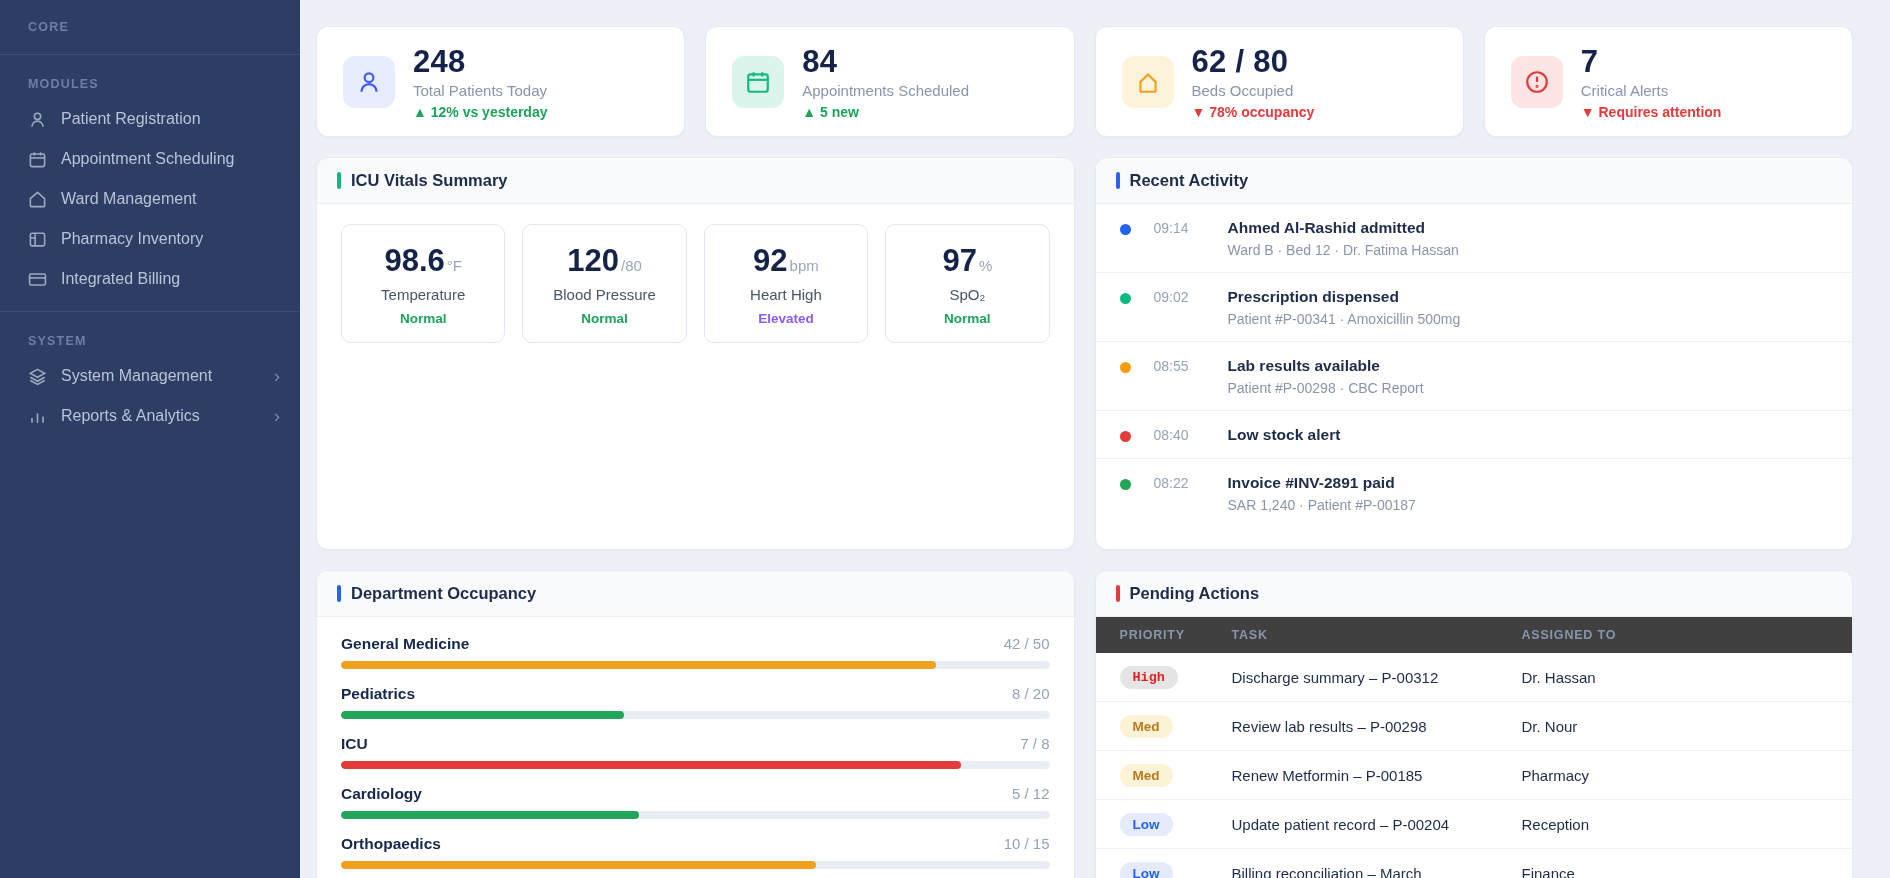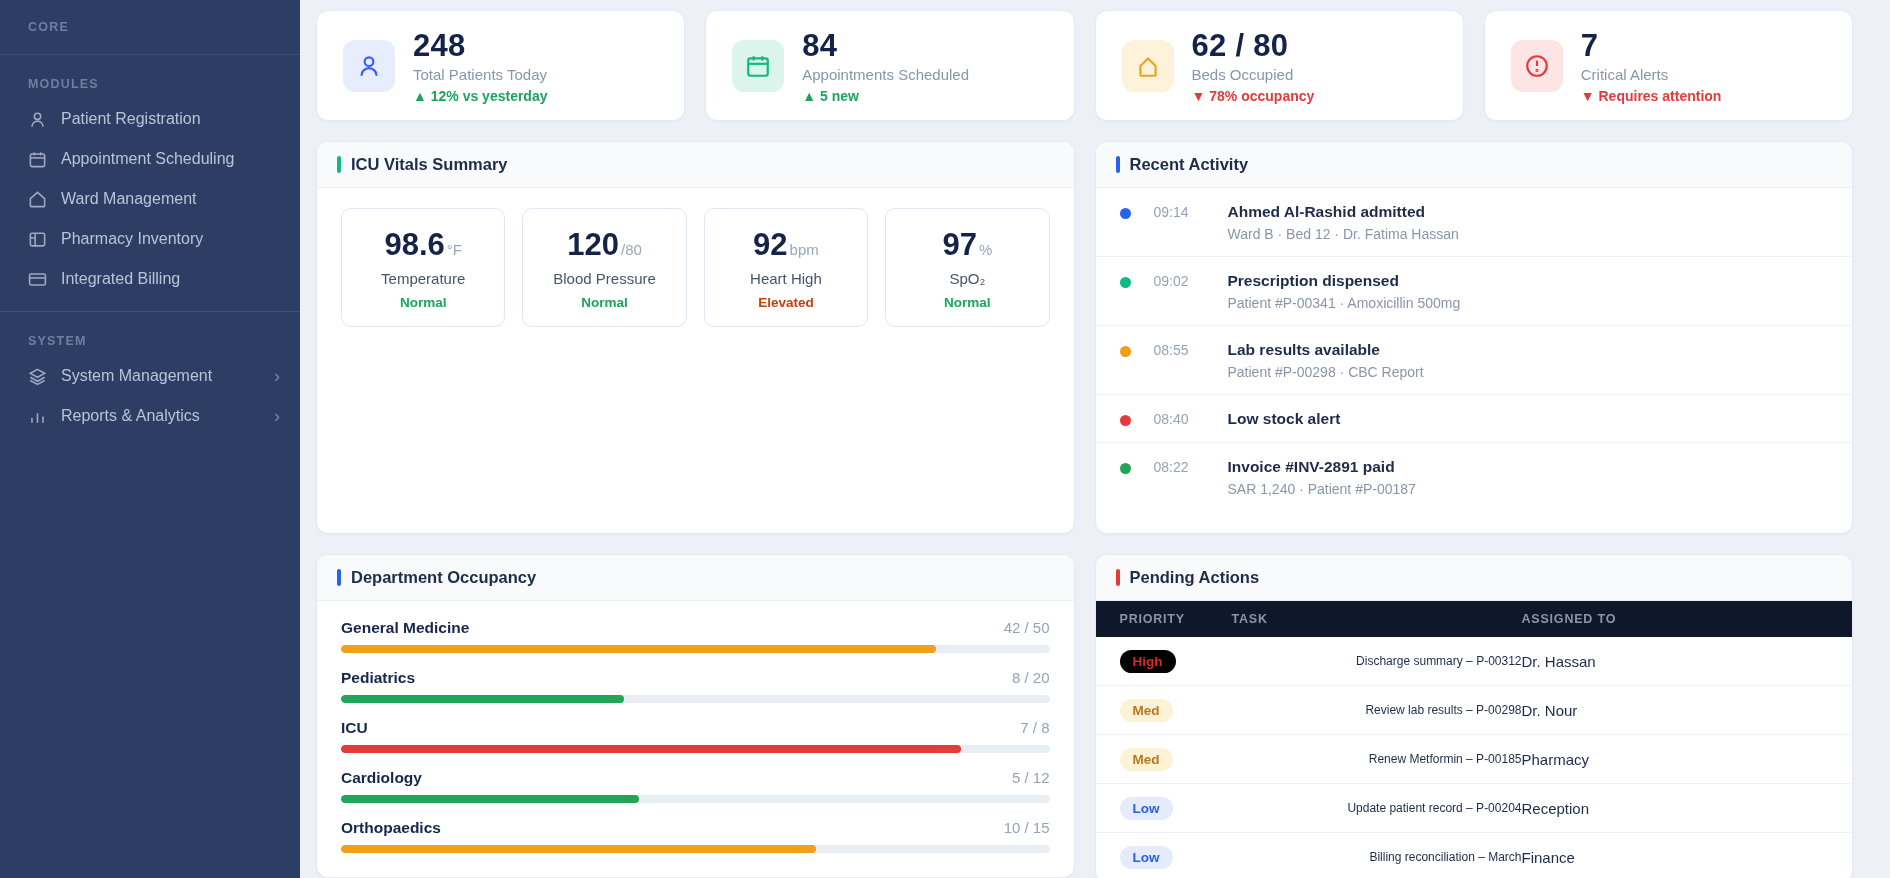--- a/index.html
+++ b/index.html
@@ -12,21 +12,21 @@
   .side-section-label { color:#6f7ea3; font-size:12.5px; font-weight:bold; letter-spacing:1.2px; text-transform:uppercase; padding:10px 0 8px 28px; }
   .side-item { display:flex; align-items:center; gap:14px; height:40px; padding:0 20px 0 28px; color:#b9c3d9; font-size:16px; cursor:pointer; position:relative; }
   .side-item .ico { display:flex; align-items:center; opacity:.8; }
   .side-item.active { background:rgba(255,255,255,.15); color:#ffffff; }
   .side-item.active::before { content:""; position:absolute; left:0; top:0; bottom:0; width:4px; background:#2fc79e; }
   .side-item.active .ico { opacity:1; }
   .side-item .chev { margin-left:auto; color:#7c89a8; font-size:18px; line-height:1; }
   .side-divider { height:1px; background:rgba(255,255,255,.09); margin:12px 0; }
 
   
-  .main { flex:1; padding:10px 37px 0 16px; display:flex; flex-direction:column; gap:20px; overflow:hidden; }
+  .main { flex:1; padding:26px 37px 0 16px; display:flex; flex-direction:column; gap:20px; overflow:hidden; }
 
   
   .stats-row { display:grid; grid-template-columns:repeat(4,1fr); gap:20px; height:111px; flex-shrink:0; }
   .stat-card { background:#ffffff; border:1px solid #e5eaf2; border-radius:12px; box-shadow:0 1px 2px rgba(16,24,40,.04); display:flex; align-items:center; gap:18px; padding:0 26px; }
   .stat-icon { width:52px; height:52px; border-radius:12px; display:flex; align-items:center; justify-content:center; flex-shrink:0; }
   .stat-value { font-size:31px; font-weight:bold; color:#15234a; letter-spacing:.3px; }
   .stat-label { font-size:15px; color:#8a95ab; margin-top:2px; }
   .stat-delta { font-size:14px; font-weight:bold; margin-top:5px; }
 
   
@@ -58,25 +58,25 @@
   .occupancy-body { padding:18px 24px 24px; }
   .occ-row { margin-bottom:16px; }
   .occ-row:last-child { margin-bottom:0;margin-top:8px; }
   .occ-line { display:flex; justify-content:space-between; align-items:baseline; margin-bottom:8px; }
   .occ-name { font-size:15.5px; font-weight:bold; color:#17264d; }
   .occ-value { font-size:15px; color:#94a3b8; }
   .occ-track { height:8px; background:#e9eef4; border-radius:4px; overflow:hidden; }
   .occ-fill { height:100%; border-radius:4px; }
 
   
-  .pa-header { display:grid; grid-template-columns:112px 290px 1fr; padding:11px 0 11px 24px; background:#0f172a; }
+  .pa-header { display:grid; grid-template-columns:112px 290px 1fr; padding:11px 0 11px 24px; background:#404040; }
   .pa-header div { font-size:12.5px; font-weight:bold; color:#8a95ab; letter-spacing:.8px; text-transform:uppercase; }
   .pa-row { display:grid; grid-template-columns:112px 290px 1fr; align-items:center; padding:10px 0 10px 24px; border-bottom:1px solid #eef2f7; min-height:49px; cursor:pointer; }
   .pa-badge { display:inline-block; padding:4px 13px; border-radius:999px; font-size:13.5px; font-weight:bold; }
-  .pa-task { font-size:12px; color:#1e2c4a;text-align:right; }
+  .pa-task { font-size:15px; color:#1e2c4a; }
   .pa-assigned { font-size:15px; color:#1e2c4a; }
 
   .row3 { display:grid; grid-template-columns:1fr 1fr; gap:20px; align-items:start; }
 </style>
 </head>
 <body>
 
 <div class="app">
 
   <nav class="sidebar">
@@ -243,21 +243,21 @@
             <div class="vital-status" style="color: rgb(28, 163, 92);">Normal</div>
           </div>
           <div class="vital-card">
             <div class="vital-value"><span>120</span><span class="vital-unit">/80</span></div>
             <div class="vital-label">Blood Pressure</div>
             <div class="vital-status" style="color: rgb(28, 163, 92);">Normal</div>
           </div>
           <div class="vital-card">
             <div class="vital-value"><span>92</span><span class="vital-unit">bpm</span></div>
             <div class="vital-label">Heart High</div>
-            <div class="vital-status" style="color: #c2410c;">Elevated</div>
+            <div class="vital-status" style="color: #8b5cf6;">Elevated</div>
           </div>
           <div class="vital-card">
             <div class="vital-value"><span>97</span><span class="vital-unit">%</span></div>
             <div class="vital-label">SpO₂</div>
             <div class="vital-status" style="color: rgb(28, 163, 92);">Normal</div>
           </div>
         </div>
       </section>
 
       <section class="panel">
@@ -370,21 +370,21 @@
           <span class="accent-bar" style="background: rgb(226, 59, 59);"></span>
           <span class="panel-title">Pending Actions</span>
         </div>
         <div class="pa-header">
           <div>PRIORITY</div>
           <div>TASK</div>
           <div>ASSIGNED TO</div>
         </div>
         <div>
           <div class="pa-row">
-            <div><span class="pa-badge" style="color: rgb(220, 38, 38); background: #000000;">High</span></div>
+            <div><span class="pa-badge" style="color: rgb(220, 38, 38); background: #e5e5e5; font-family: Liberation Mono, monospace;">High</span></div>
             <div class="pa-task">Discharge summary – P-00312</div>
             <div class="pa-assigned">Dr. Hassan</div>
           </div>
           <div class="pa-row">
             <div><span class="pa-badge" style="color: rgb(183, 121, 31); background: rgb(252, 243, 215);">Med</span></div>
             <div class="pa-task">Review lab results – P-00298</div>
             <div class="pa-assigned">Dr. Nour</div>
           </div>
           <div class="pa-row">
             <div><span class="pa-badge" style="color: rgb(183, 121, 31); background: rgb(252, 243, 215);">Med</span></div>

